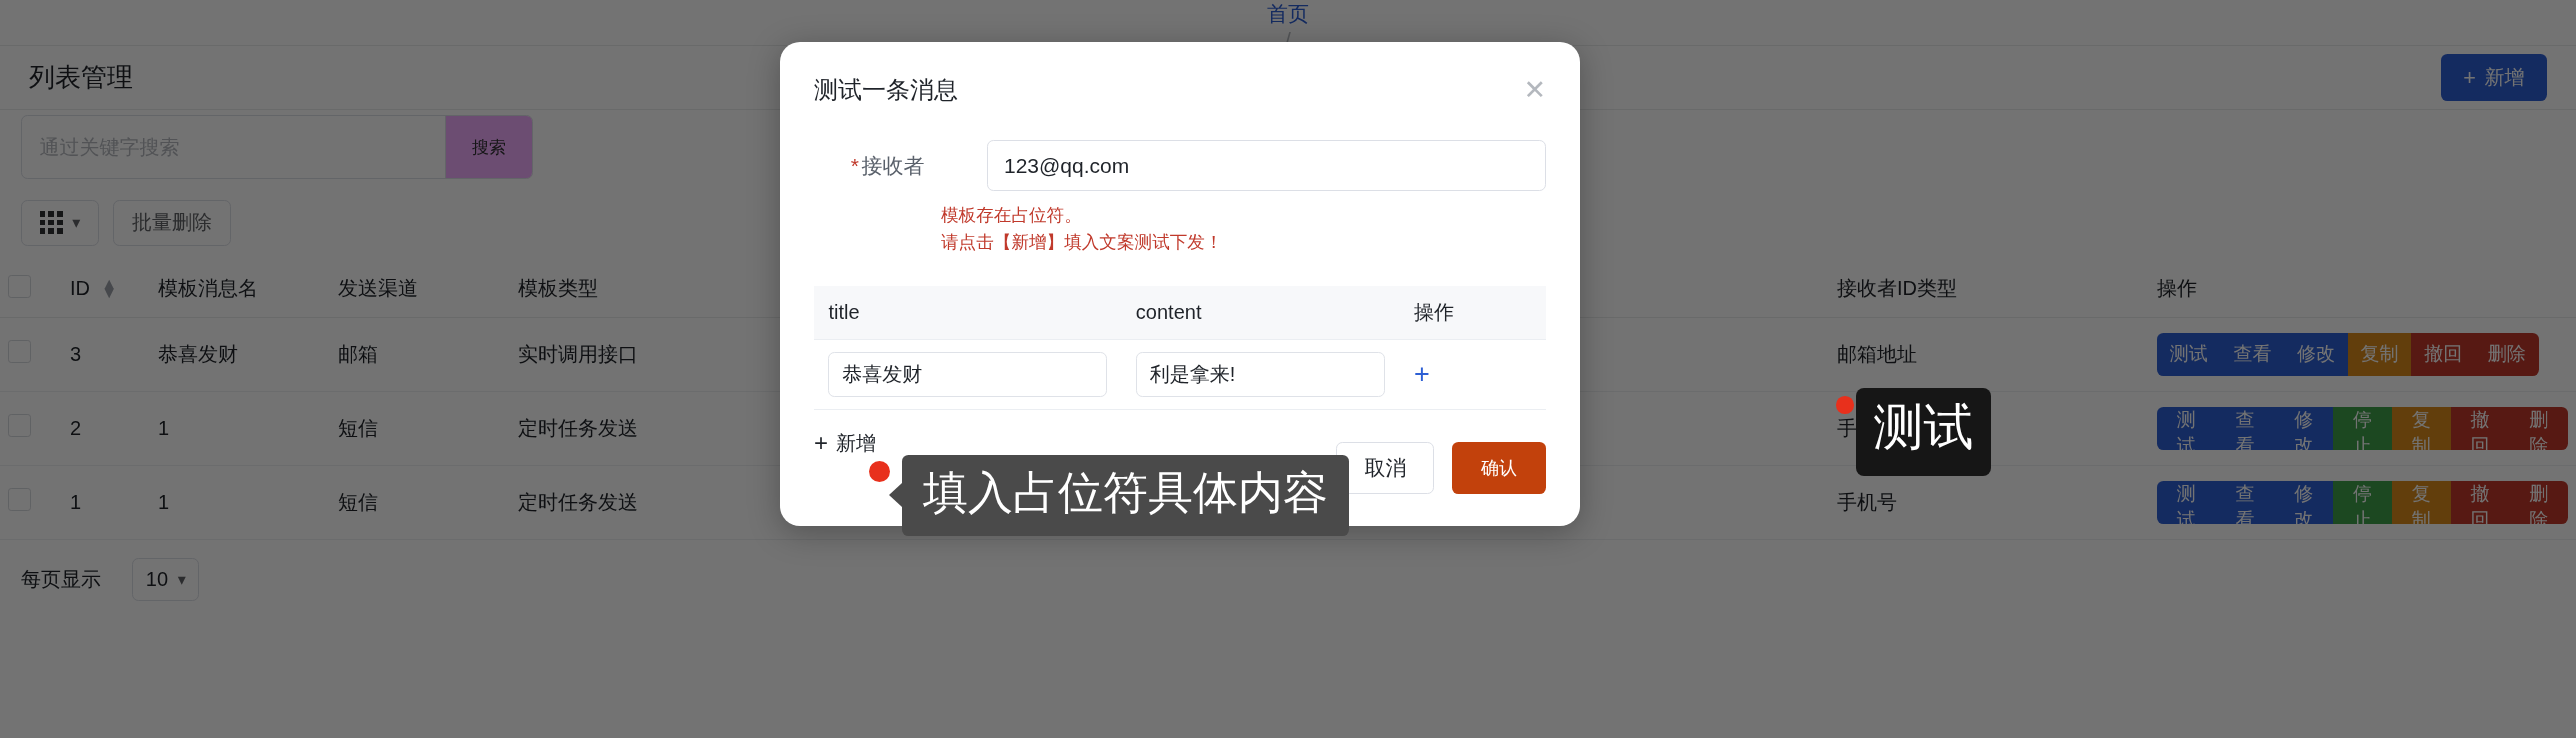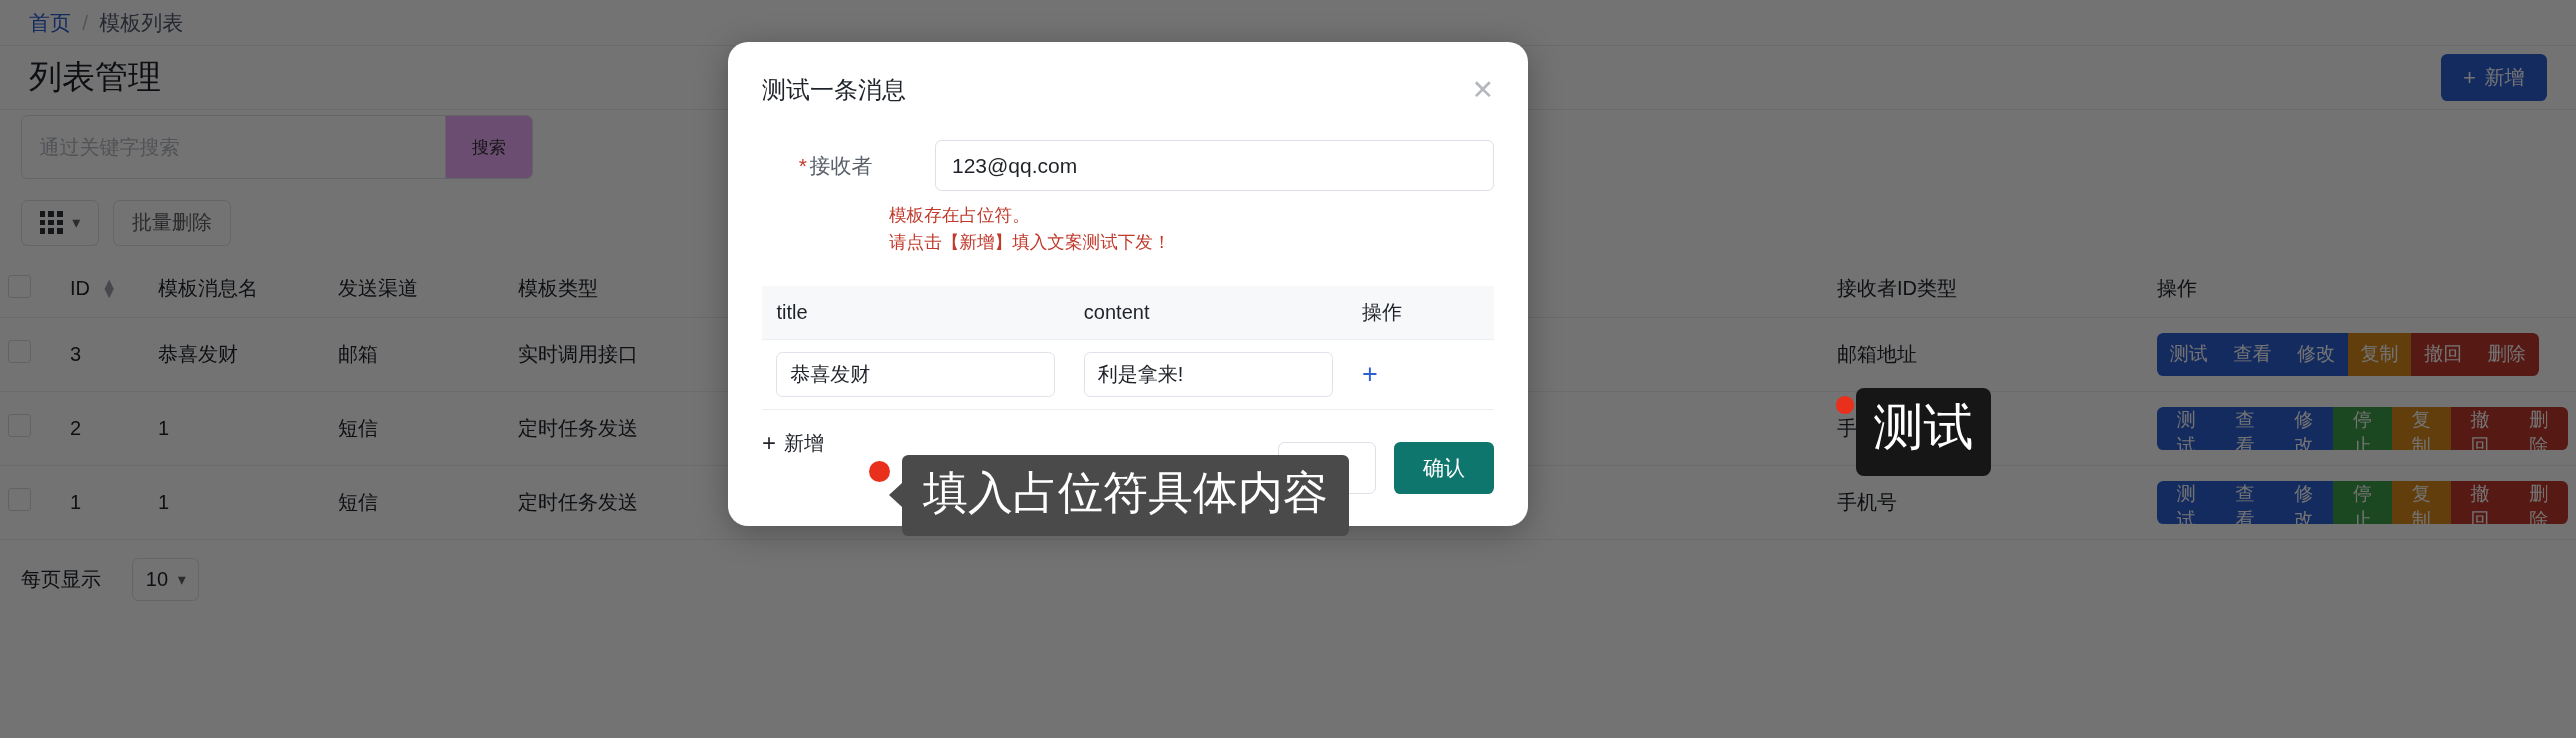--- a/index.html
+++ b/index.html
@@ -17,33 +17,34 @@
     color: #303133;
   }
 
   .breadcrumb {
     height: 46px;
     display: flex; align-items: center;
     padding: 0 29px;
     font-size: 21px;
     border-bottom: 0.8px solid #e8eaec;
     background: #fff;
+    flex-direction: column;
   }
   .bc-home { color: #2d5fd4; }
   .bc-sep { color: #b9bcc2; margin: 0 11.2px; }
   .bc-cur { color: #515a6e; }
 
   .page-head {
     height: 64px;
     display: flex; align-items: center; justify-content: space-between;
     padding: 0 29px;
     border-bottom: 0.8px solid #e8eaec;
     background: #fff;
   }
-  .page-title { font-size: 33px; color: #1f2329; font-weight: 400; }
+  .page-title { font-size: 26px; color: #1f2329; font-weight: 400; }
 
   .btn-primary {
     background: #2d5fd4; color: #ffffff;
     border: none; border-radius: 6.4px;
     font-size: 20px;
     padding: 10.4px 22.4px;
     display: inline-flex; align-items: center; gap: 8.8px;
     cursor: pointer;
     font-family: inherit;
   }
@@ -153,21 +154,21 @@
   
   #overlay {
     position: absolute; inset: 0;
     background: rgba(0,0,0,0.55);
     z-index: 50;
   }
 
   
   #modal {
     position: absolute;
-    left: 728px; top: 42px;
+    left: 780px; top: 42px;
     width: 800px; height: 484px;
     background: #ffffff;
     border-radius: 20px;
     box-shadow: 0 6.4px 32px rgba(0,0,0,.28);
     z-index: 60;
   }
   .modal-head {
     display: flex; align-items: center; justify-content: space-between;
     padding: 32px 34px 0 34px;
   }
@@ -242,22 +243,22 @@
   .modal-footer {
     position: absolute; right: 34px; bottom: 32px;
     display: flex; gap: 17.6px;
   }
   .btn-cancel {
     background: #fff; border: 0.8px solid #dcdfe6; border-radius: 6.4px;
     font-size: 21px; color: #1f2329; padding: 11.2px 27px;
     cursor: pointer; font-family: Liberation Mono, monospace;
   }
   .btn-confirm {
-    background: #0f766e; border: none; border-radius: 6.4px;
-    font-size: 21px; color: #fff; padding: 12px 29px;
+    background: #c2410c; border: none; border-radius: 6.4px;
+    font-size: 18px; color: #fff; padding: 12px 29px;
     cursor: pointer; font-family: Liberation Sans, sans-serif;
   }
 
   
   .hl-dot {
     position: absolute; width: 21px; height: 21px;
     border-radius: 50%; background: #e8301c; z-index: 90;
   }
   .tip {
     position: absolute; z-index: 95;

